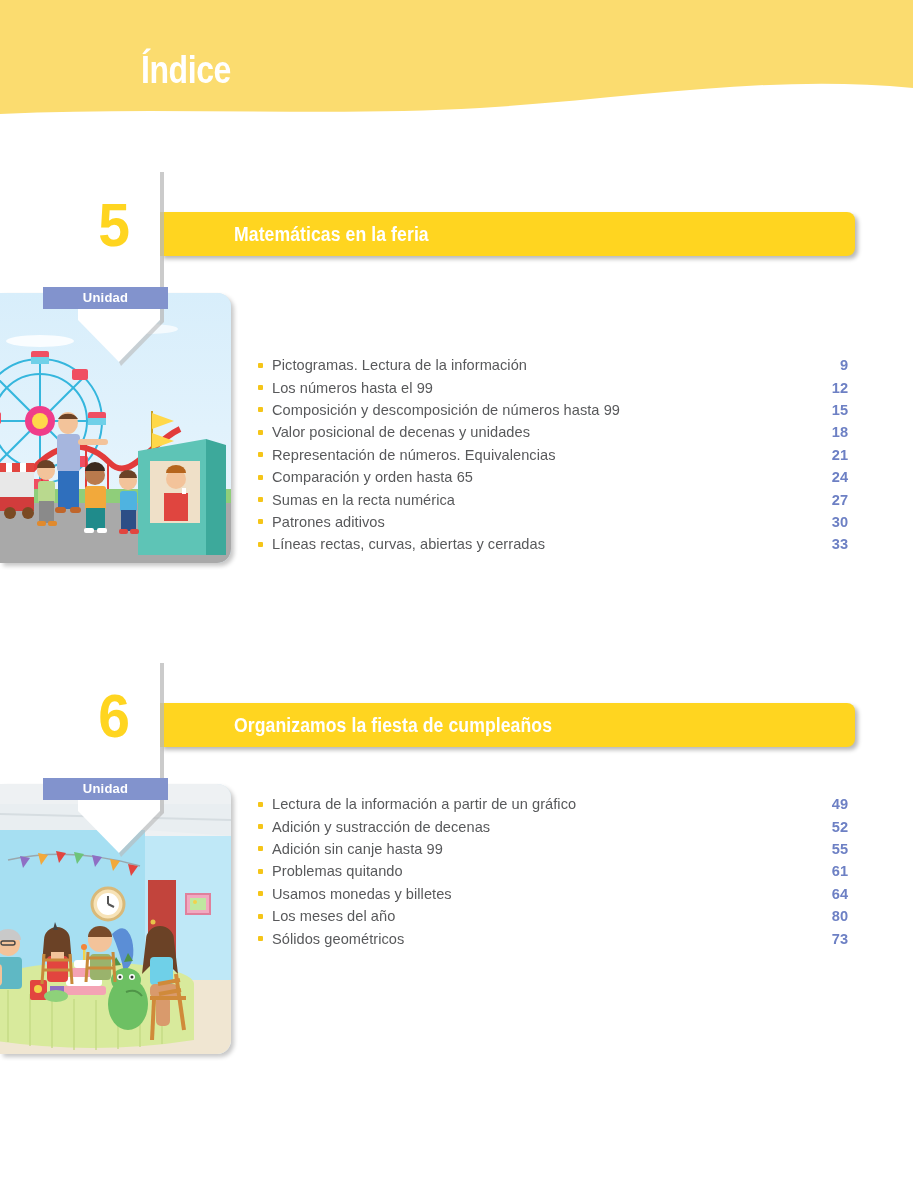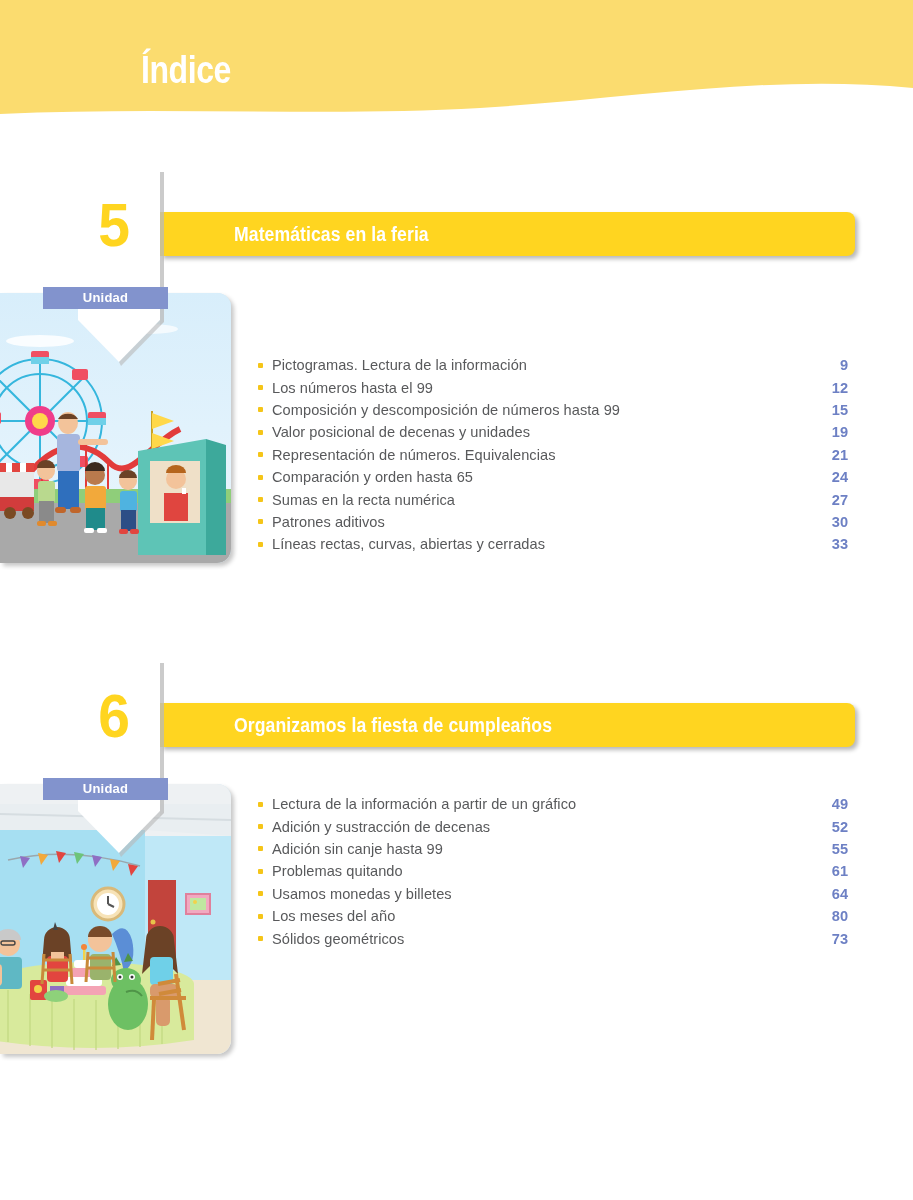--- a/index.html
+++ b/index.html
@@ -238,21 +238,21 @@
       <span class="toc-page">12</span>
     </div>
     <div class="toc-row">
       <span class="bullet"></span>
       <span class="toc-label">Composición y descomposición de números hasta 99</span>
       <span class="toc-page">15</span>
     </div>
     <div class="toc-row">
       <span class="bullet"></span>
       <span class="toc-label">Valor posicional de decenas y unidades</span>
-      <span class="toc-page">19</span>
+      <span class="toc-page">18</span>
     </div>
     <div class="toc-row">
       <span class="bullet"></span>
       <span class="toc-label">Representación de números. Equivalencias</span>
       <span class="toc-page">21</span>
     </div>
     <div class="toc-row">
       <span class="bullet"></span>
       <span class="toc-label">Comparación y orden hasta 65</span>
       <span class="toc-page">24</span>

